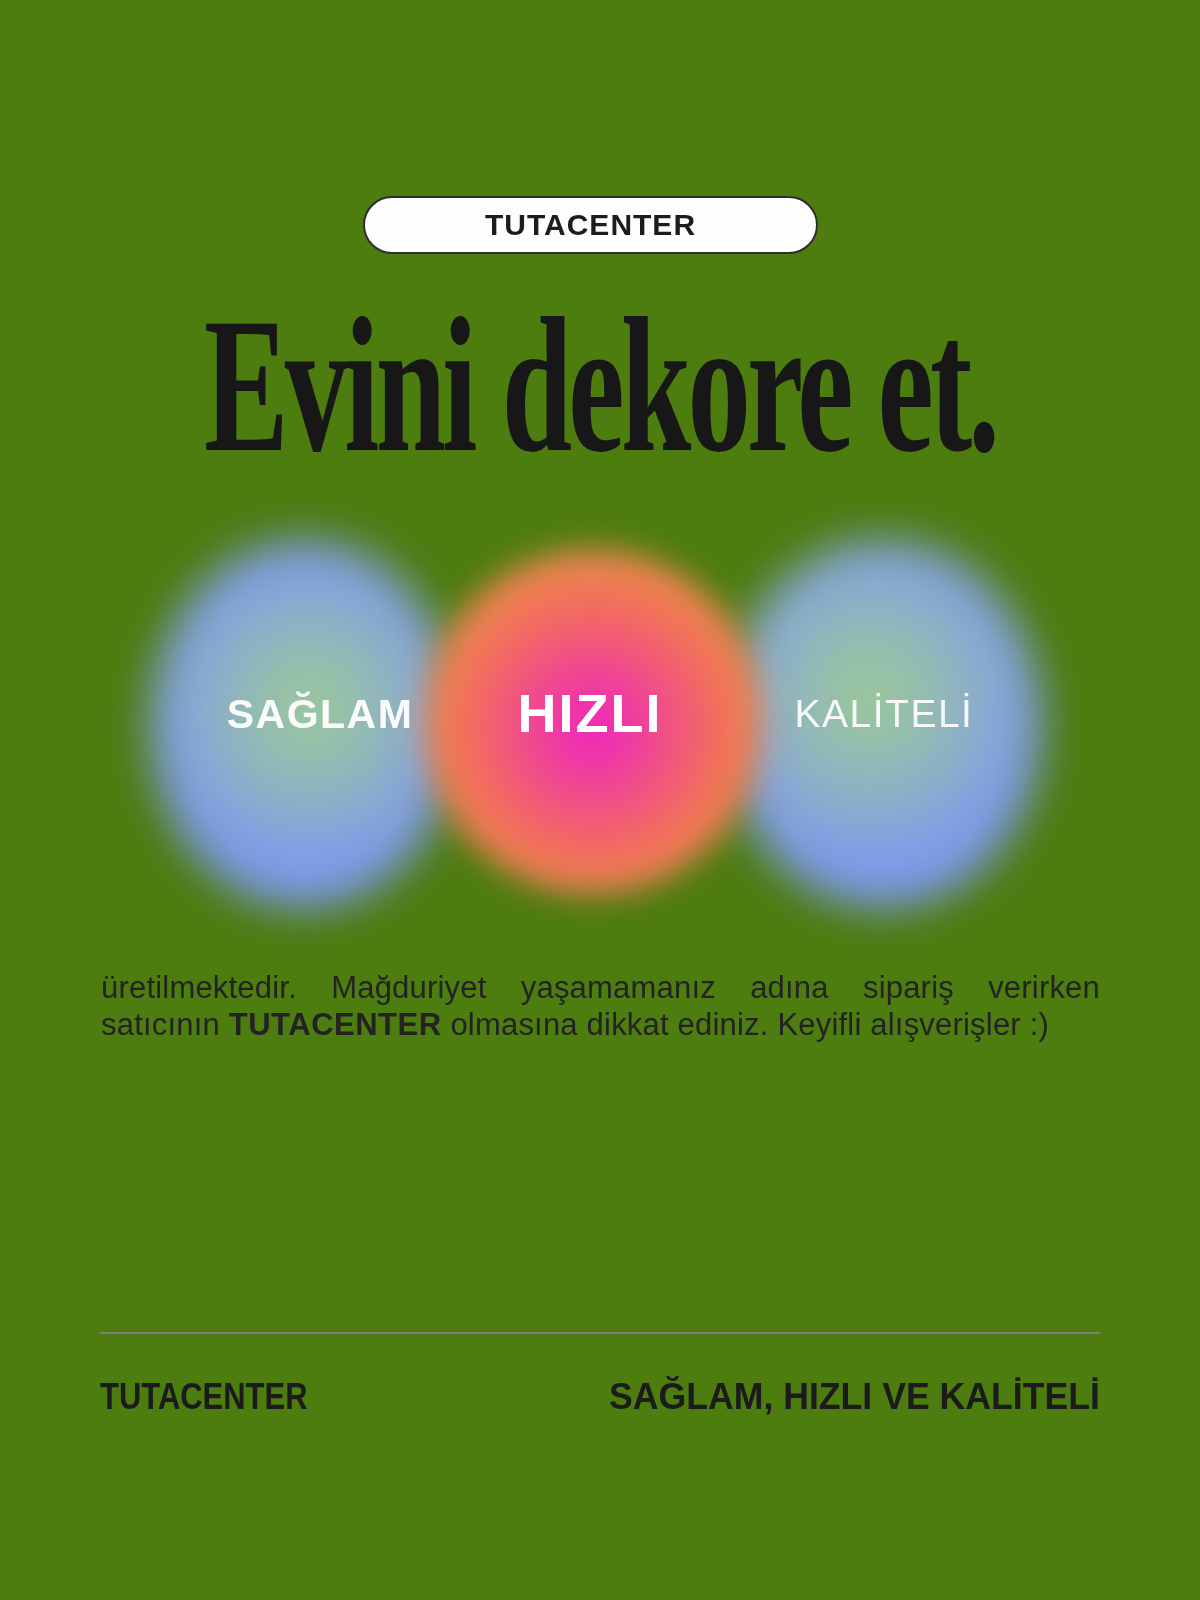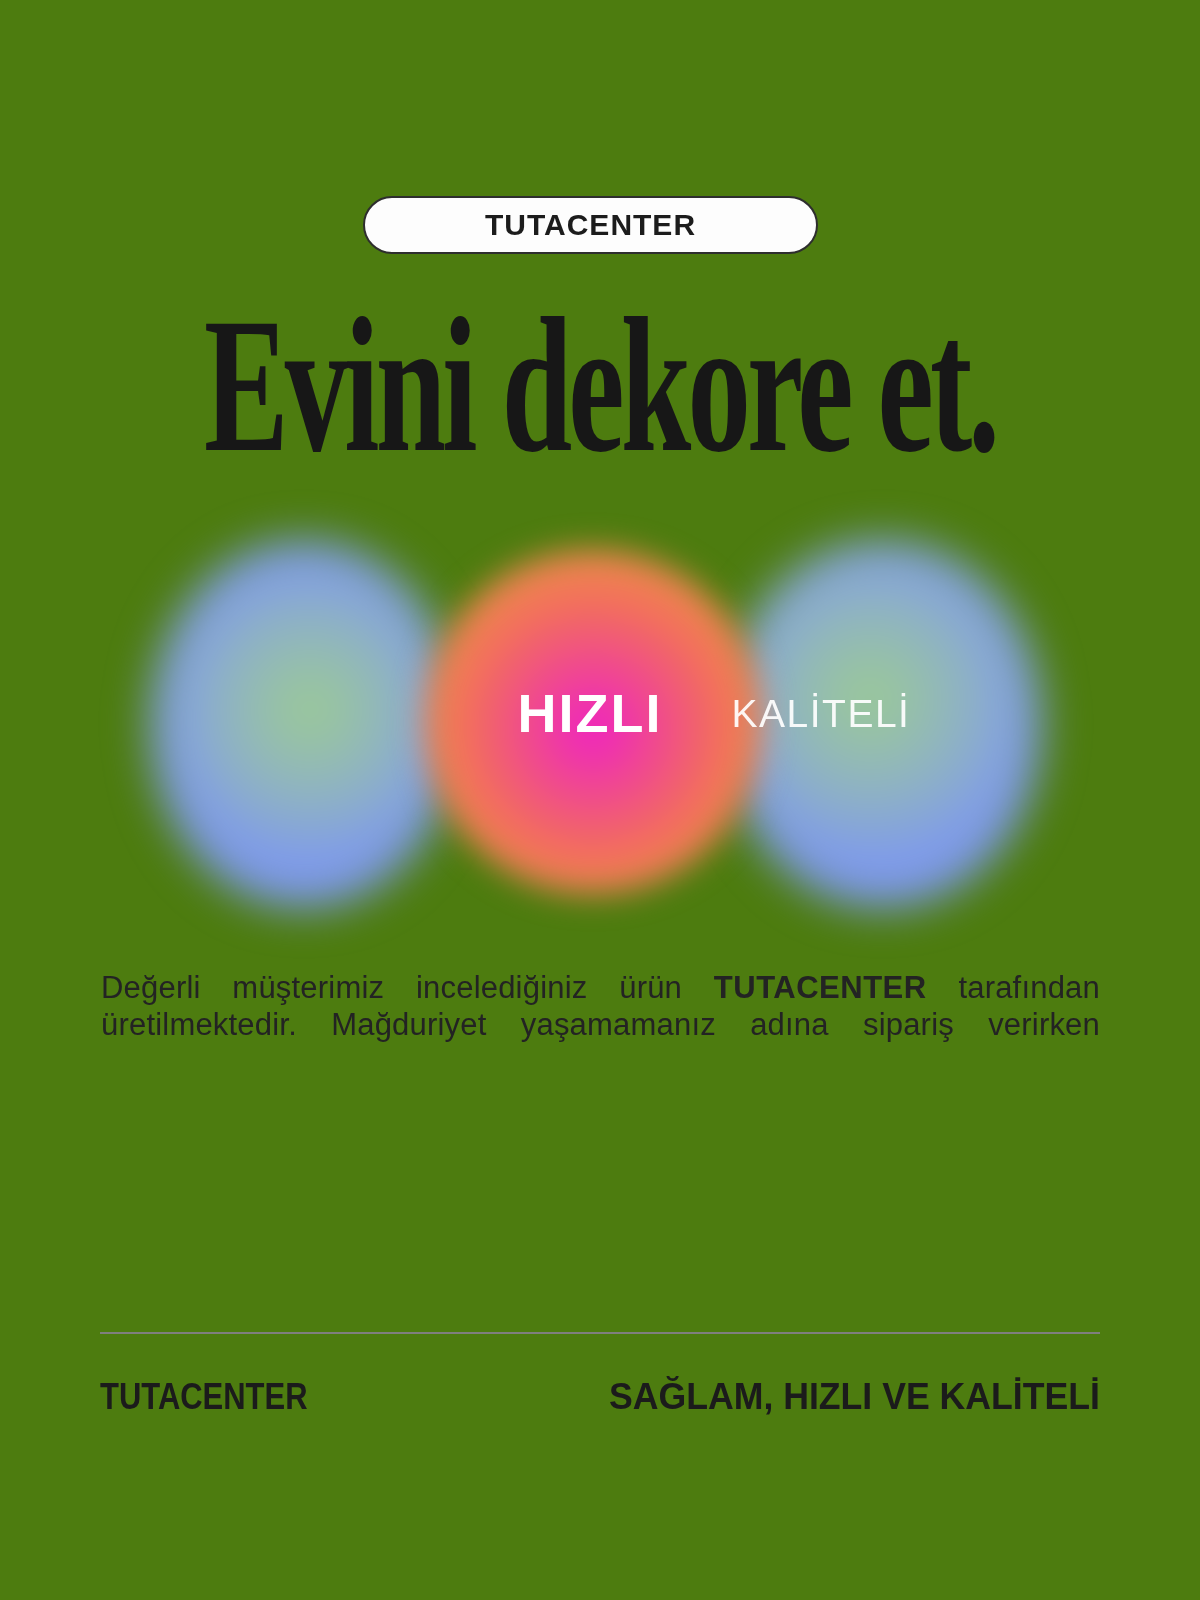--- a/index.html
+++ b/index.html
@@ -52,21 +52,21 @@
   .orb-mid   { left:424px; top:550px; width:338px; height:344px; }
   .orb-right { left:724px; top:540px; width:318px; height:368px; }
 
   .orb-label {
     position:absolute; z-index:3;
     transform:translate(-50%,-50%);
     color:#ffffff; white-space:nowrap;
   }
   .lbl-saglam  { left:320px; top:714px; font-size:41px; font-weight:700; letter-spacing:1.5px; opacity:0.96; }
   .lbl-hizli   { left:590px; top:713px; font-size:54px; font-weight:700; letter-spacing:2px; }
-  .lbl-kaliteli{ left:821px; top:714px; font-size:39px; font-weight:400; letter-spacing:1.5px; color:rgba(255,255,255,0.92); }
+  .lbl-kaliteli{ left:884px; top:714px; font-size:39px; font-weight:400; letter-spacing:1.5px; color:rgba(255,255,255,0.92); }
 
   
   .paragraph {
     position:absolute; left:101px; top:969px; width:999px;
     font-size:31px; line-height:37px;
     color:#232323;
     letter-spacing:0.2px;
   }
   .pline { text-align:justify; text-align-last:justify; }
   .pline.last { text-align-last:left; }
@@ -102,30 +102,31 @@
     <span class="badge-label">TUTACENTER</span>
   </div>
 
   <div class="headline">Evini dekore et.</div>
 
   <div class="orbs">
     <div class="orb orb-side orb-left" style="background: radial-gradient(circle at 52% 46%, rgb(156, 203, 147) 0%, rgb(143, 179, 194) 34%, rgb(125, 152, 239) 64%, rgb(125, 152, 239) 100%);"></div>
     <div class="orb orb-side orb-right" style="background: radial-gradient(circle at 46% 43%, rgb(156, 203, 147) 0%, rgb(143, 179, 194) 34%, rgb(125, 152, 239) 64%, rgb(125, 152, 239) 100%);"></div>
     <div class="orb orb-center orb-mid" style="background: radial-gradient(circle at 50% 52%, rgb(238, 34, 196) 0%, rgb(242, 112, 90) 52%, rgb(240, 146, 74) 76%, rgb(240, 146, 74) 100%);"></div>
 
+    <span class="orb-label lbl-saglam">SAĞLAM</span>
     <span class="orb-label lbl-hizli">HIZLI</span>
     <span class="orb-label lbl-kaliteli">KALİTELİ</span>
   </div>
 
   <div class="paragraph">
     <div class="pline">
-      <span>Değerli müşterimiz incelediğiniz ürün </span><b>TUTACENTER</b><span> tarafından</span>
+      <span>üretilmektedir. Mağduriyet yaşamamanız adına sipariş verirken</span>
     </div>
-    <div class="pline">
-      <span>üretilmektedir. Mağduriyet yaşamamanız adına sipariş verirken</span>
+    <div class="pline last">
+      <span>satıcının </span><b>TUTACENTER</b><span> olmasına dikkat ediniz. Keyifli alışverişler :)</span>
     </div>
   </div>
 
   <div class="divider"></div>
   <div class="footer">
     <span class="footer-brand">TUTACENTER</span>
     <span class="footer-tagline">SAĞLAM, HIZLI VE KALİTELİ</span>
   </div>
 
 </div>

